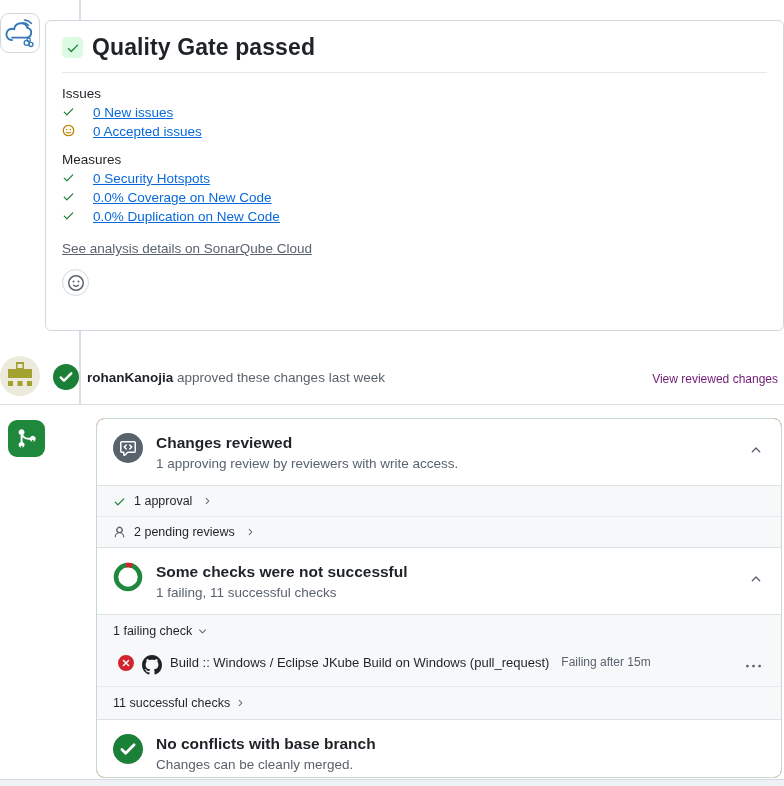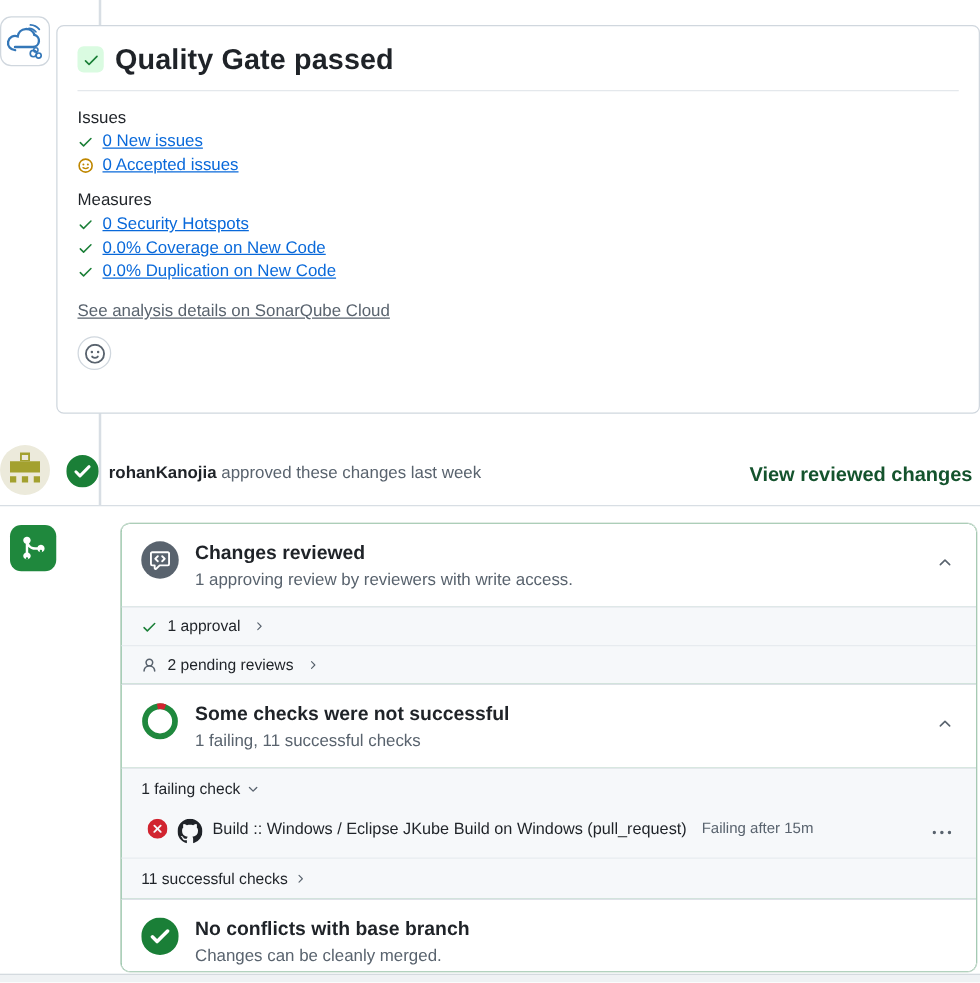--- a/index.html
+++ b/index.html
@@ -38,45 +38,45 @@
     font-size:12px; color:#59636e; border:1px solid #d0d7de; border-radius:999px;
     padding:0 7px; line-height:17px; background:transparent;
   }
   .spacer { flex:1; }
   .kebab-btn { background:none; border:none; cursor:pointer; padding:4px; display:flex; }
   .comment-body { padding:13px 16px 0 16px; }
   .qg-row { display:flex; align-items:center; gap:9px; padding-bottom:11px; border-bottom:1px solid #e4e8ec; }
   .qg-badge { width:21px; height:21px; background:#dafbe1; border-radius:5px; display:flex; align-items:center; justify-content:center; }
   .qg-title { font-size:23px; font-weight:bold; color:#1f2328; letter-spacing:.1px; }
   .sec-label { margin-top:13px; font-size:13.5px; color:#1f2328; }
-  .link-row { display:flex; align-items:flex-end; gap:7px; margin-top:4px; }
+  .link-row { display:flex; align-items:flex-start; gap:18px; margin-top:4px; }
   .link-row a { color:#0969da; font-size:13.5px; text-decoration:underline; }
   .details-link { display:inline-block; margin-top:17px; color:#59636e; font-size:13.5px; text-decoration:underline; }
   .reaction-btn {
     margin-top:13px; width:27px; height:27px; border-radius:50%;
     border:1px solid #d0d7de; background:#fff; display:flex; align-items:center;
     justify-content:center; cursor:pointer;
   }
 
   
   .review-row { position:absolute; left:0; top:354px; right:0; height:46px; z-index:1; }
   .review-avatar { position:absolute; left:0; top:2px; width:40px; height:40px; border-radius:50%; overflow:hidden; }
   .review-status { position:absolute; left:53px; top:10px; }
   .review-text { position:absolute; left:87px; top:16px; font-size:13.5px; color:#59636e; }
-  .review-view-link { position:absolute; right:6px; top:18px; font-size:16px; color:#14532d; text-decoration:none;font-weight:bold; }
+  .review-view-link { position:absolute; right:6px; top:18px; font-size:12px; color:#701a75; text-decoration:none; }
 
   
   .merge-divider { position:absolute; left:0; right:0; top:404px; border-top:1px solid #d8dee4; }
   .merge-icon-square {
     position:absolute; left:8px; top:420px; width:37px; height:37px;
     background:#1f883d; border-radius:9px; display:flex; align-items:center; justify-content:center;
   }
   .merge-box {
     position:absolute; left:96px; right:2px; top:418px; height:360px;
-    border:1px solid #c5d9cc; border-radius:8px; background:#15803d; overflow:hidden; z-index:1;
+    border:1px solid #c5d9cc; border-radius:8px; background:#c2410c; overflow:hidden; z-index:1;
   }
   .mb-section { padding:14px 16px; display:flex; gap:13px; position:relative; background:#fff; }
   .mb-texts { padding-top:1px; }
   .mb-title { font-size:15.5px; font-weight:bold; color:#1f2328; }
   .mb-subtitle { font-size:13.5px; color:#59636e; margin-top:4px; }
   .collapse-btn { position:absolute; right:14px; top:20px; background:none; border:none; cursor:pointer; padding:4px; }
   .status-circle-gray { width:30px; height:30px; border-radius:50%; background:#59636e; display:flex; align-items:center; justify-content:center; flex:0 0 auto; }
   .mb-gray { background:#f6f8fa; border-top:1px solid #dde2e7; }
   .sub-row { display:flex; align-items:center; gap:8px; padding:8px 16px; font-size:12.5px; color:#1f2328; cursor:pointer; }
   .sub-row + .sub-row { border-top:1px solid #e7ebef; }

